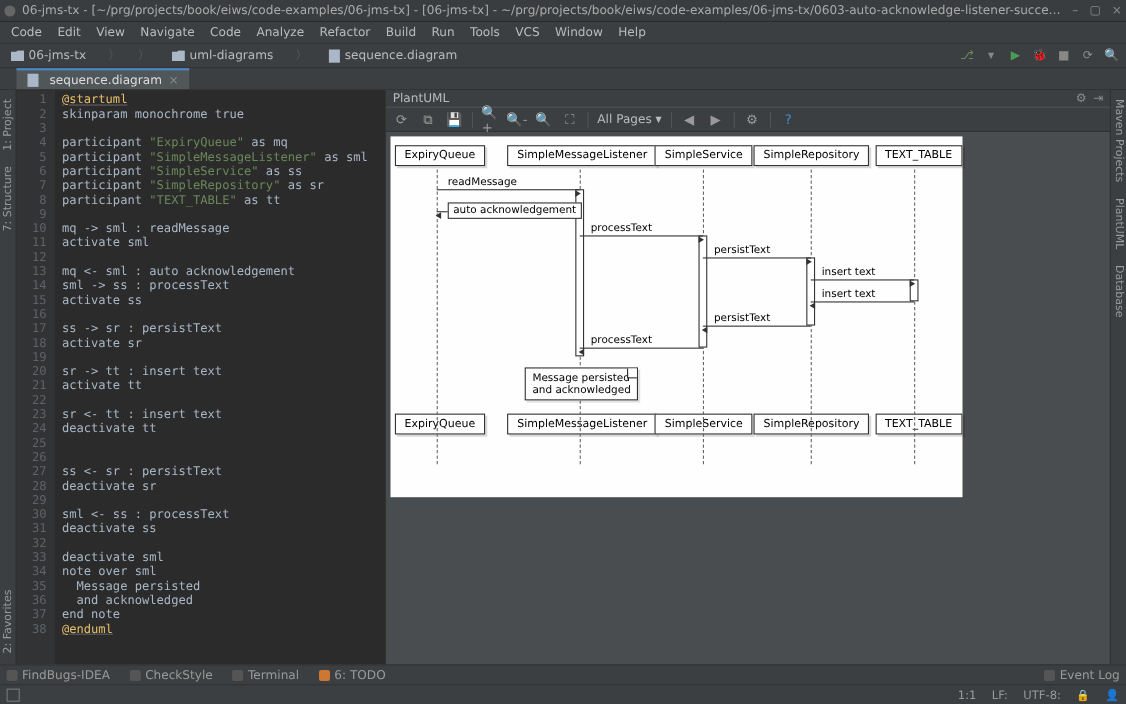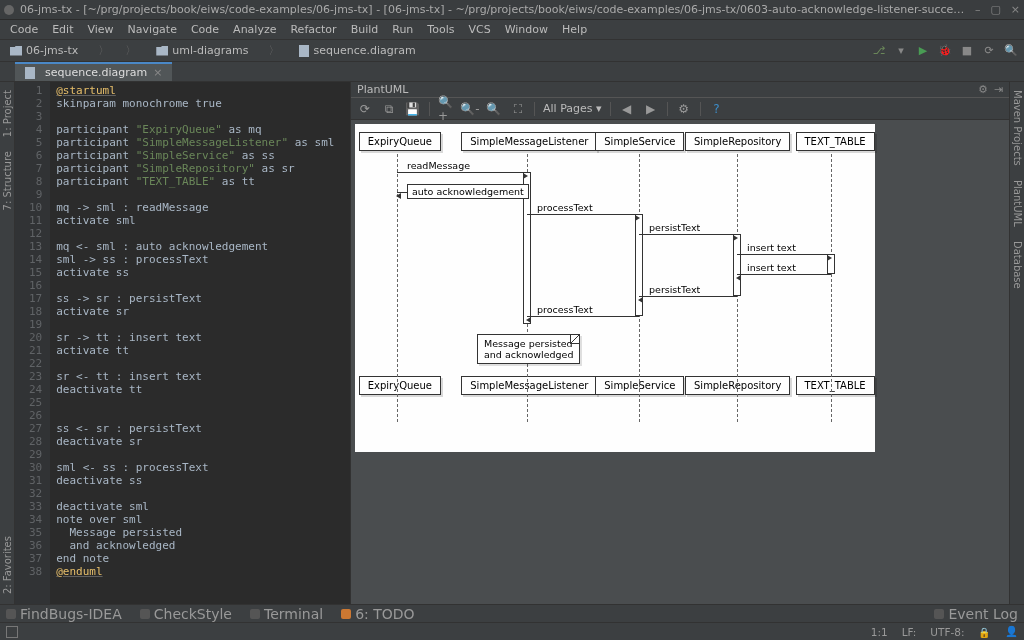--- a/index.html
+++ b/index.html
@@ -154,21 +154,21 @@
   .hline { position:absolute; height:1px; background:#333; }
   .actbar { position:absolute; width:8px; background:#fff; border:1px solid #333; }
   .notebox { position:absolute; border:1px solid #333; background:#fefefe; padding:3px 6px; font-size:9.5px; box-shadow: 2px 2px 0 rgba(0,0,0,0.12);}
   .notebox::after { content:""; position:absolute; top:0; right:0; width:8px; height:8px; background:linear-gradient(135deg,#fff 48%, #333 50%, #fff 52%); border-left:1px solid #333; border-bottom:1px solid #333;}
   
   .tool-window-bar {
     height: 18px;
     background: #3c3f41;
     border-top: 1px solid #323232;
     display:flex; align-items:center; padding:0 6px; gap:18px;
-    color:#999; font-size:14px;
+    color:#999; font-size:11px;
   }
   .tw-item { display:flex; align-items:center; gap:4px; }
   .tw-dot { width:10px; height:10px; background:#555; border-radius:2px; display:inline-block;}
   .tw-right { margin-left:auto; }
   .status-bar {
     height: 18px;
     background: #3c3f41;
     border-top: 1px solid #323232;
     display:flex; align-items:center; padding:0 6px; gap:10px;
     color:#999; font-size:10.5px;

